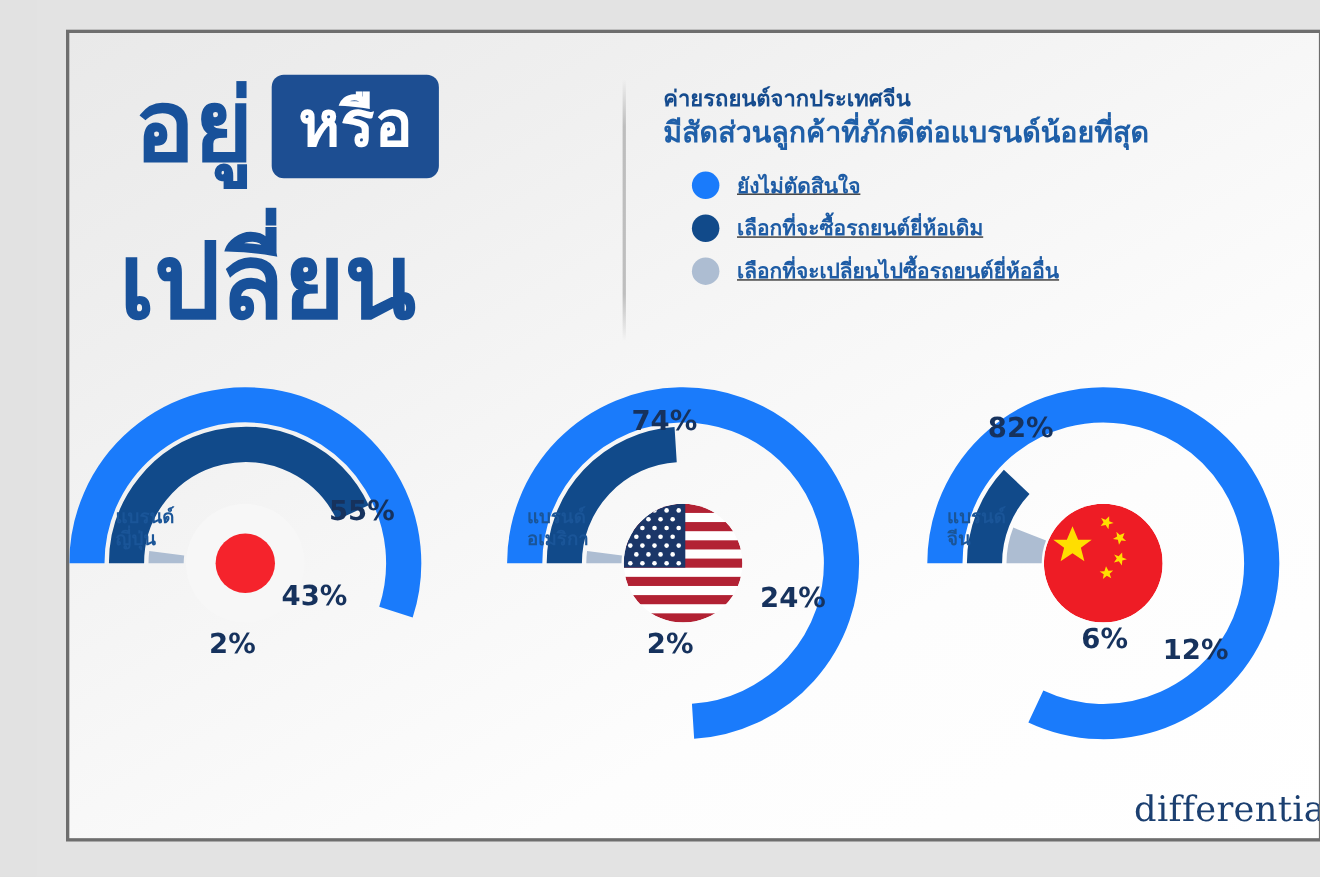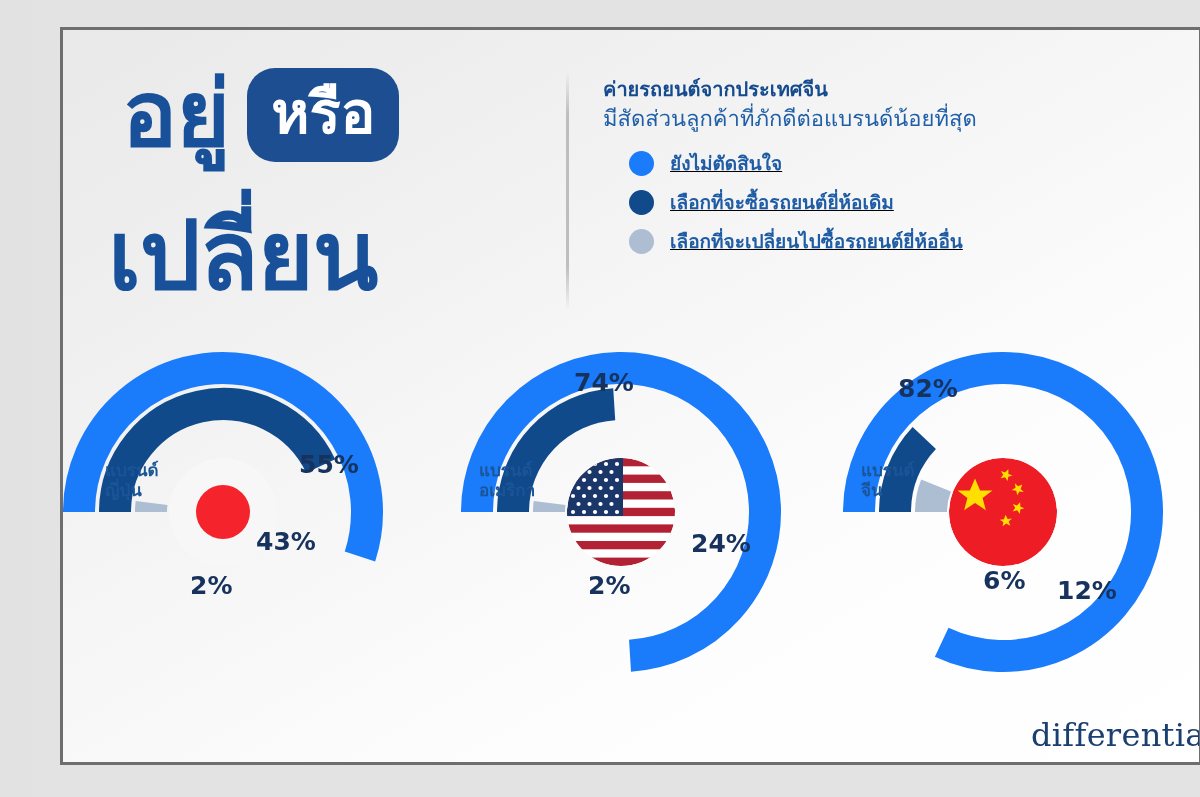--- a/index.html
+++ b/index.html
@@ -54,21 +54,21 @@
     line-height: 1.0;
     letter-spacing: -1px;
     white-space: nowrap;
   }
   .title-badge {
     background: #1d4e92;
     color: #ffffff;
     font-weight: 700;
     font-size: 58px;
     line-height: 1;
-    border-radius: 28px;
+    border-radius: 11px;
     padding: 16px 24px 20px 24px;
     white-space: nowrap;
   }
   .title-line2 {
     position: absolute;
     left: 0px;
     top: 140px;
     color: #18519a;
     font-weight: 700;
     font-size: 96px;
@@ -96,22 +96,22 @@
   }
   .headline-1 {
     color: #154b8e;
     font-weight: 700;
     font-size: 20px;
     line-height: 1.18;
     white-space: nowrap;
   }
   .headline-2 {
     color: #1f5fa8;
-    font-weight: 400;
-    font-size: 22px;
+    font-weight: 700;
+    font-size: 26px;
     line-height: 1.22;
     margin-top: 4px;
     white-space: nowrap;
   }
   #legend {
     margin-top: 16px;
     margin-left: 26px;
   }
   .legend-row {
     display: flex;

